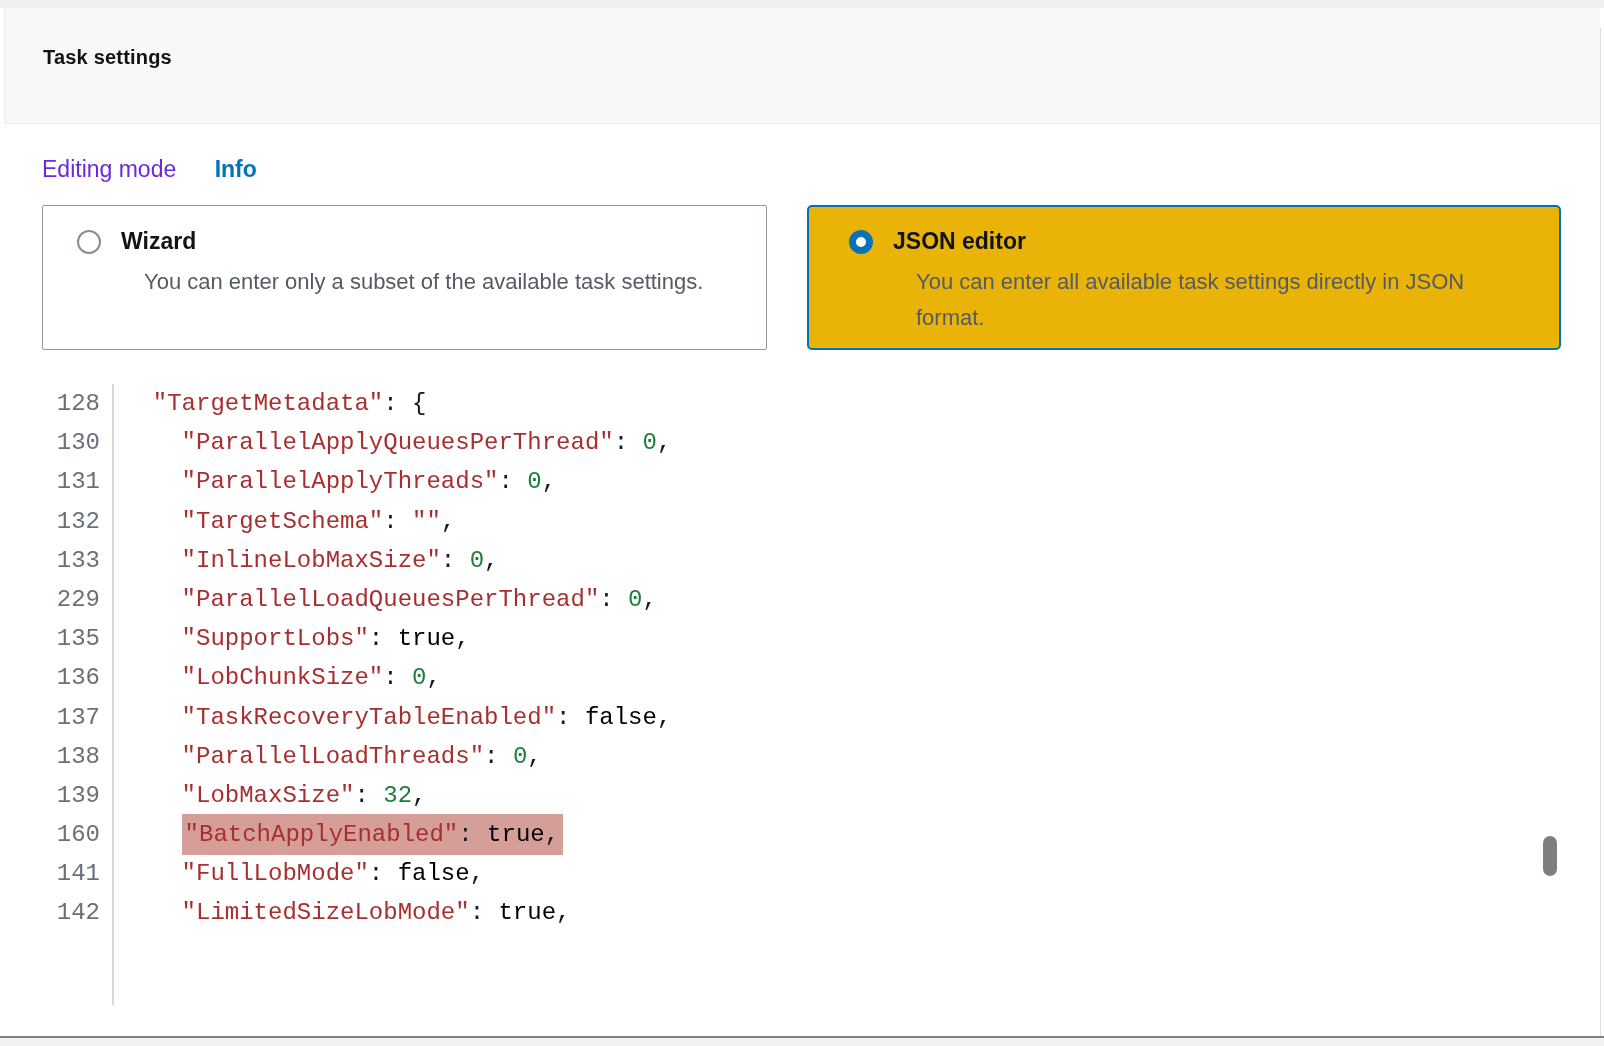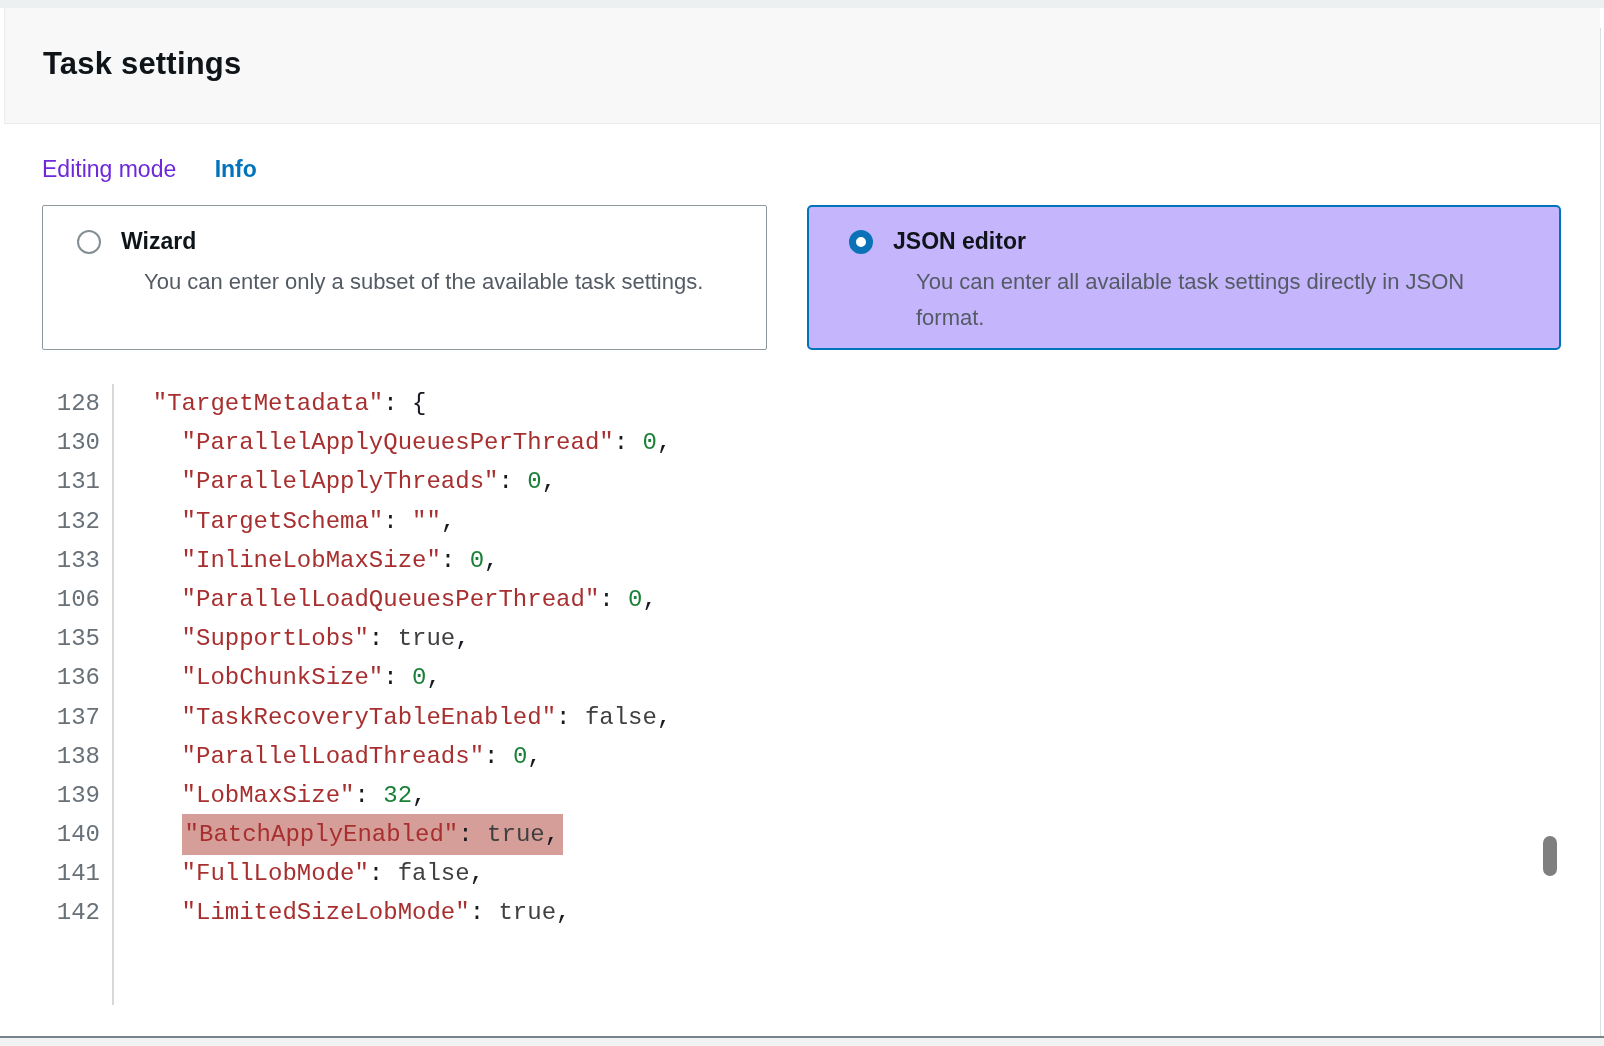--- a/index.html
+++ b/index.html
@@ -7,35 +7,35 @@
   body { font-family: "Liberation Sans", sans-serif; color: #16191f; position: relative; }
 
   .top-strip { position: absolute; top: 0; left: 0; width: 1604px; height: 8px; background: #edf0f0; }
 
   .panel-header {
     position: absolute; top: 8px; left: 4px; width: 1596px; height: 116px;
     background: #f8f8f8; border-bottom: 1px solid #e7eaea; border-left: 1px solid #eaeded;
   }
   .panel-title {
     position: absolute; left: 38px; top: 38px;
-    font-size: 31px; font-weight: 700; color: #0f1419; letter-spacing: 0.2px;
+    font-size: 20px; font-weight: 700; color: #0f1419; letter-spacing: 0.2px;
   }
 
   .editing-row { position: absolute; left: 42px; top: 156px; font-size: 23px; }
   .editing-label { color: #6d28d9; }
   .info-link { color: #0073bb; font-weight: 700; margin-left: 32px; text-decoration: none; cursor: pointer; }
 
   .cards { position: absolute; left: 42px; top: 205px; display: flex; gap: 40px; }
   .option-card {
     height: 145px; background: #ffffff;
     border: 1px solid #8d999e; border-radius: 2px;
     padding: 22px 16px 0 34px; cursor: pointer;
   }
   .option-card.selected {
-    background: #c4b5fd; border: 2px solid #0073bb; border-radius: 5px;
+    background: #eab308; border: 2px solid #0073bb; border-radius: 5px;
     padding: 21px 23px 0 40px;
   }
   .card-wizard { width: 725px; }
   .card-json { width: 754px; }
 
   .option-top { display: flex; align-items: center; gap: 20px; }
   .radio {
     width: 24px; height: 24px; border-radius: 50%; background: #ffffff;
     border: 2px solid #848f94; flex-shrink: 0;
   }
@@ -47,21 +47,21 @@
   }
   .card-json .option-desc { max-width: 600px; }
 
   .editor { position: absolute; left: 0; top: 384px; width: 1540px; }
   .gutter-sep { position: absolute; left: 112px; top: 384px; width: 2px; height: 621px; background: #d6d9d9; }
   .code-row { display: flex; height: 39.2px; line-height: 39.2px; font-family: "Liberation Mono", monospace; font-size: 24px; white-space: pre; }
   .gutter { width: 100px; text-align: right; color: #687078; flex-shrink: 0; }
   .code { margin-left: 24px; color: #16191f; }
   .tk-key { color: #a72f2f; }
   .tk-num { color: #1a7f37; }
-  .tk-bool { color: #404040; }
+  .tk-bool { color: #000000; }
   .tk-punct { color: #16191f; }
   .hl { background: #d69e98; padding: 7px 4px 7px 3px; }
 
   .scroll-thumb { position: absolute; left: 1543px; top: 836px; width: 14px; height: 40px; background: #7f7f7f; border-radius: 7px; cursor: pointer; }
   .right-line { position: absolute; left: 1600px; top: 28px; width: 1px; height: 1018px; background: #d9dede; }
   .bottom-line { position: absolute; left: 0; top: 1036px; width: 1604px; height: 2px; background: #76838a; }
   .bottom-strip { position: absolute; left: 0; top: 1038px; width: 1604px; height: 8px; background: #f1f3f3; }
 </style>
 </head>
 <body>
@@ -95,27 +95,27 @@
   </div>
 </div>
 
 <div class="gutter-sep"></div>
 <div class="editor">
     <div class="code-row"><span class="gutter">128</span><span class="code">  <span><span class="tk-key">"TargetMetadata"</span><span class="tk-punct">: </span><span class="tk-punct">{</span></span></span></div>
     <div class="code-row"><span class="gutter">130</span><span class="code">    <span><span class="tk-key">"ParallelApplyQueuesPerThread"</span><span class="tk-punct">: </span><span class="tk-num">0</span><span class="tk-punct">,</span></span></span></div>
     <div class="code-row"><span class="gutter">131</span><span class="code">    <span><span class="tk-key">"ParallelApplyThreads"</span><span class="tk-punct">: </span><span class="tk-num">0</span><span class="tk-punct">,</span></span></span></div>
     <div class="code-row"><span class="gutter">132</span><span class="code">    <span><span class="tk-key">"TargetSchema"</span><span class="tk-punct">: </span><span class="tk-key">""</span><span class="tk-punct">,</span></span></span></div>
     <div class="code-row"><span class="gutter">133</span><span class="code">    <span><span class="tk-key">"InlineLobMaxSize"</span><span class="tk-punct">: </span><span class="tk-num">0</span><span class="tk-punct">,</span></span></span></div>
-    <div class="code-row"><span class="gutter">106</span><span class="code">    <span><span class="tk-key">"ParallelLoadQueuesPerThread"</span><span class="tk-punct">: </span><span class="tk-num">0</span><span class="tk-punct">,</span></span></span></div>
+    <div class="code-row"><span class="gutter">229</span><span class="code">    <span><span class="tk-key">"ParallelLoadQueuesPerThread"</span><span class="tk-punct">: </span><span class="tk-num">0</span><span class="tk-punct">,</span></span></span></div>
     <div class="code-row"><span class="gutter">135</span><span class="code">    <span><span class="tk-key">"SupportLobs"</span><span class="tk-punct">: </span><span class="tk-bool">true</span><span class="tk-punct">,</span></span></span></div>
     <div class="code-row"><span class="gutter">136</span><span class="code">    <span><span class="tk-key">"LobChunkSize"</span><span class="tk-punct">: </span><span class="tk-num">0</span><span class="tk-punct">,</span></span></span></div>
     <div class="code-row"><span class="gutter">137</span><span class="code">    <span><span class="tk-key">"TaskRecoveryTableEnabled"</span><span class="tk-punct">: </span><span class="tk-bool">false</span><span class="tk-punct">,</span></span></span></div>
     <div class="code-row"><span class="gutter">138</span><span class="code">    <span><span class="tk-key">"ParallelLoadThreads"</span><span class="tk-punct">: </span><span class="tk-num">0</span><span class="tk-punct">,</span></span></span></div>
     <div class="code-row"><span class="gutter">139</span><span class="code">    <span><span class="tk-key">"LobMaxSize"</span><span class="tk-punct">: </span><span class="tk-num">32</span><span class="tk-punct">,</span></span></span></div>
-    <div class="code-row"><span class="gutter">140</span><span class="code">    <span class="hl"><span class="tk-key">"BatchApplyEnabled"</span><span class="tk-punct">: </span><span class="tk-bool">true</span><span class="tk-punct">,</span></span></span></div>
+    <div class="code-row"><span class="gutter">160</span><span class="code">    <span class="hl"><span class="tk-key">"BatchApplyEnabled"</span><span class="tk-punct">: </span><span class="tk-bool">true</span><span class="tk-punct">,</span></span></span></div>
     <div class="code-row"><span class="gutter">141</span><span class="code">    <span><span class="tk-key">"FullLobMode"</span><span class="tk-punct">: </span><span class="tk-bool">false</span><span class="tk-punct">,</span></span></span></div>
     <div class="code-row"><span class="gutter">142</span><span class="code">    <span><span class="tk-key">"LimitedSizeLobMode"</span><span class="tk-punct">: </span><span class="tk-bool">true</span><span class="tk-punct">,</span></span></span></div>
   </div>
 
 <div class="scroll-thumb"></div>
 <div class="right-line"></div>
 <div class="bottom-line"></div>
 <div class="bottom-strip"></div>
 
 </body></html>

